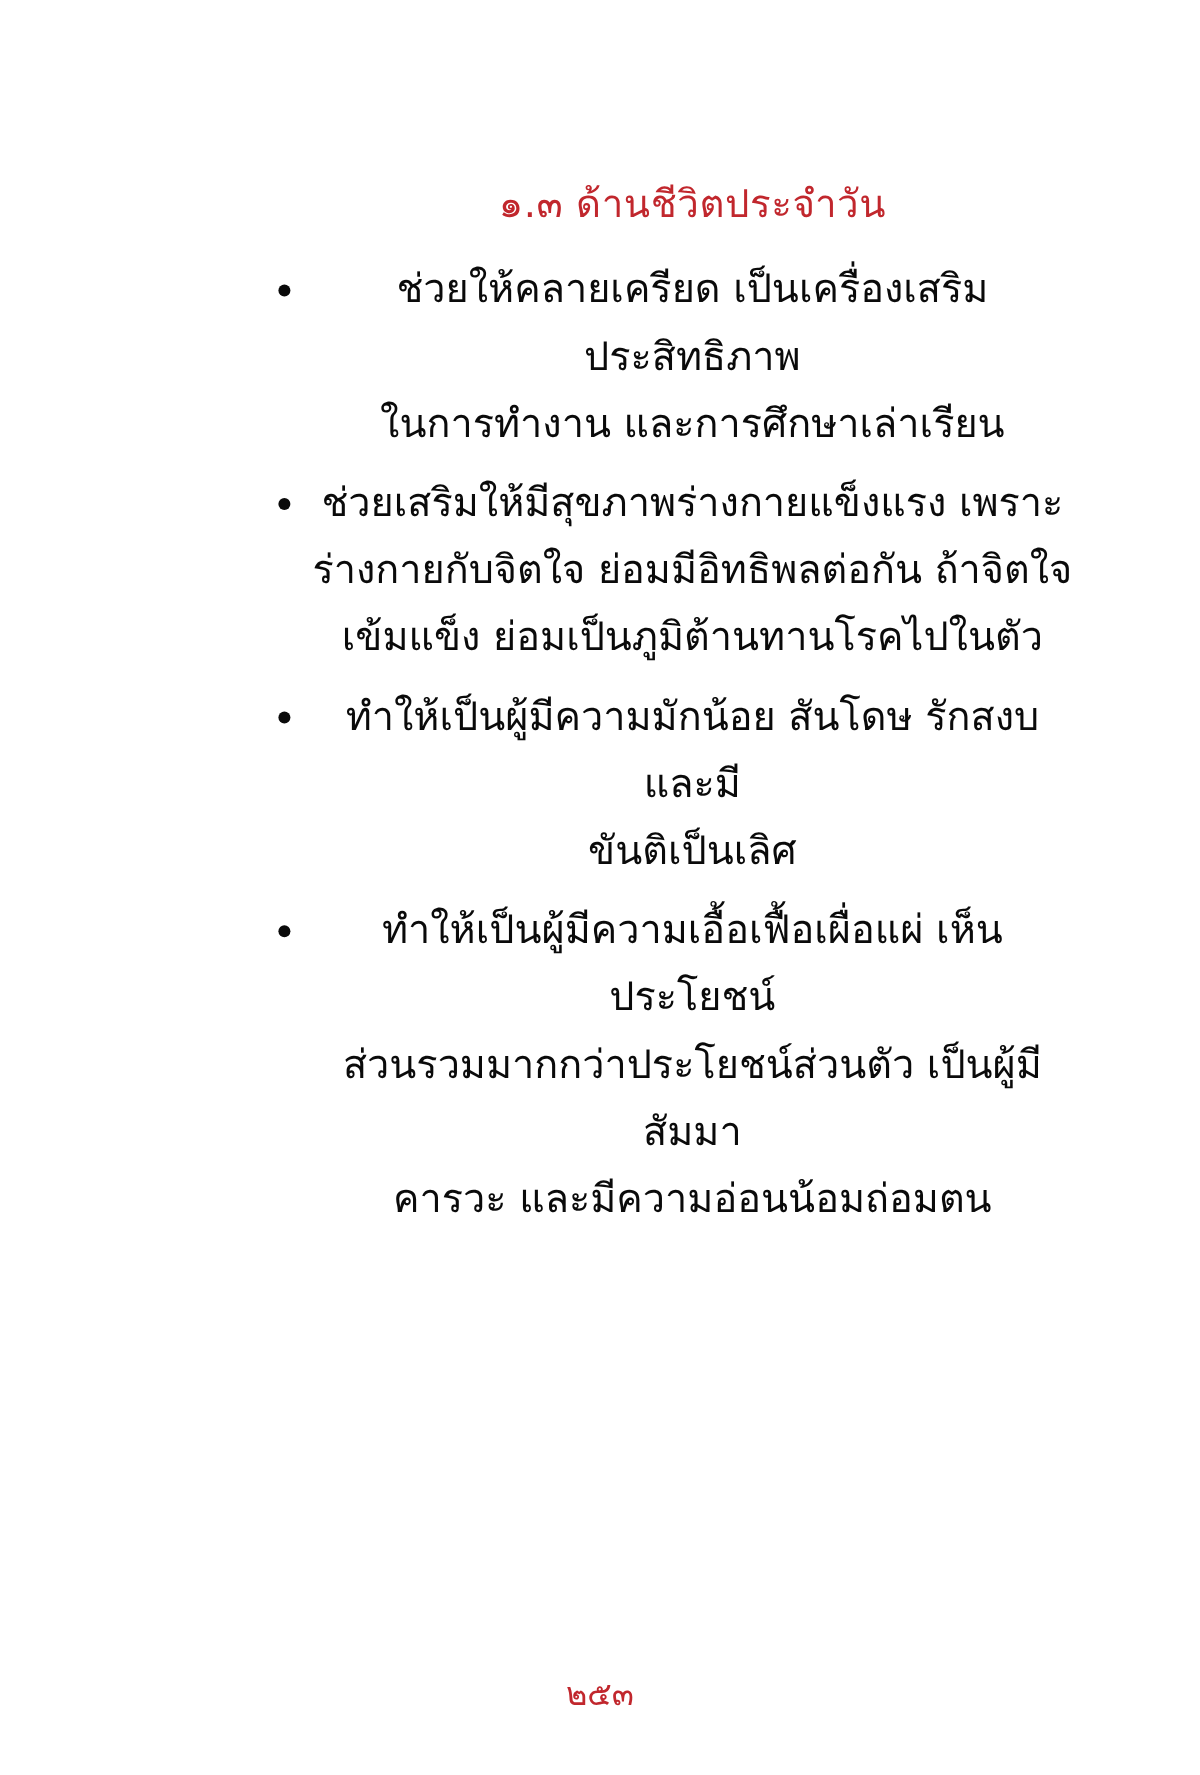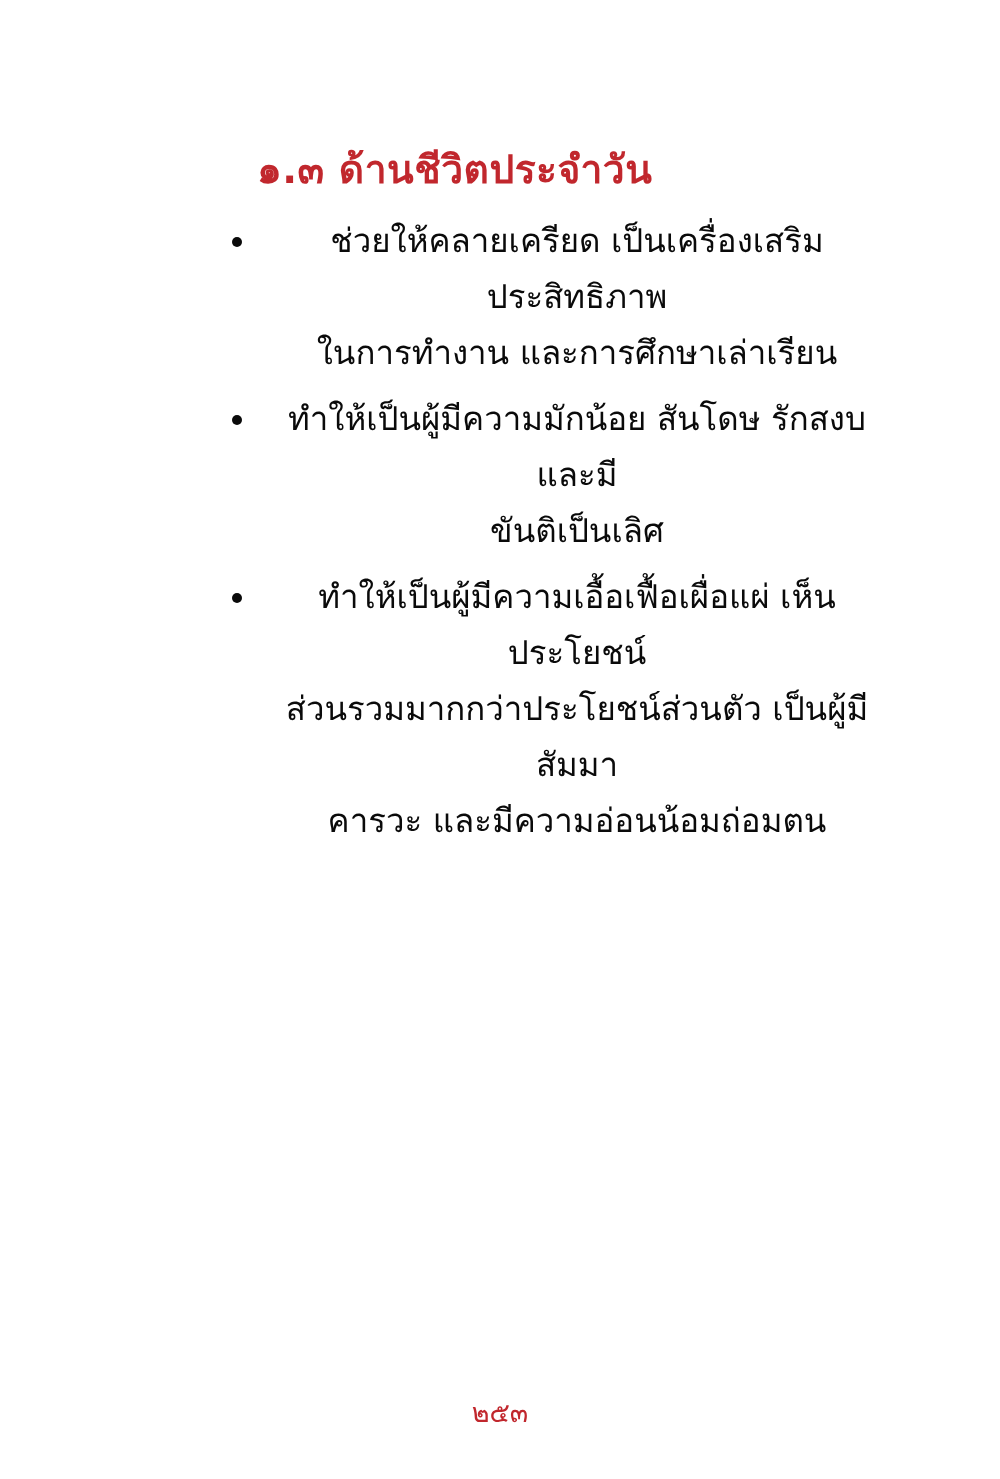--- a/index.html
+++ b/index.html
@@ -17,25 +17,26 @@
     color: #0a0a0a;
   }
   .content {
     position: absolute;
     top: 147px;
     left: 257px;
     width: 640px;
   }
   .section-heading {
     margin: 0 0 20px 0;
-    font-size: 39px;
+    font-size: 32px;
     line-height: 46px;
-    font-weight: bold;
+    font-weight: normal;
     color: var(--accent, #c1272d);
     letter-spacing: 0.5px;
+    text-align: center;
   }
   .section + .section .section-heading {
     margin-top: 6px;
   }
   .bullet-list {
     list-style: none;
     margin: 0;
     padding: 0;
   }
   .bullet-item {
@@ -78,20 +79,26 @@
   <div class="content">
 
     <div class="section">
       <h2 class="section-heading">๑.๓ ด้านชีวิตประจำวัน</h2>
       <ul class="bullet-list">
         <li class="bullet-item">
           <span class="bullet-dot"></span>
           <span class="bullet-text">ช่วยให้คลายเครียด เป็นเครื่องเสริมประสิทธิภาพ
 ในการทำงาน และการศึกษาเล่าเรียน</span>
         </li>
+        <li class="bullet-item">
+          <span class="bullet-dot"></span>
+          <span class="bullet-text">ช่วยเสริมให้มีสุขภาพร่างกายแข็งแรง เพราะ
+ร่างกายกับจิตใจ ย่อมมีอิทธิพลต่อกัน ถ้าจิตใจ
+เข้มแข็ง ย่อมเป็นภูมิต้านทานโรคไปในตัว</span>
+        </li>
       </ul>
     </div>
 
     <div class="section">
       <ul class="bullet-list">
         <li class="bullet-item">
           <span class="bullet-dot"></span>
           <span class="bullet-text">ทำให้เป็นผู้มีความมักน้อย สันโดษ รักสงบ และมี
 ขันติเป็นเลิศ</span>
         </li>

